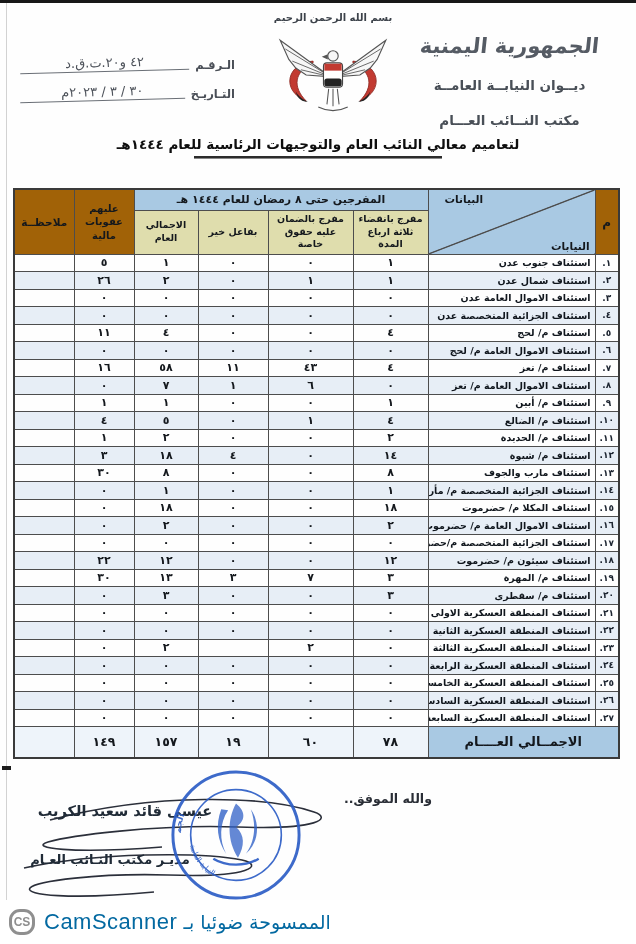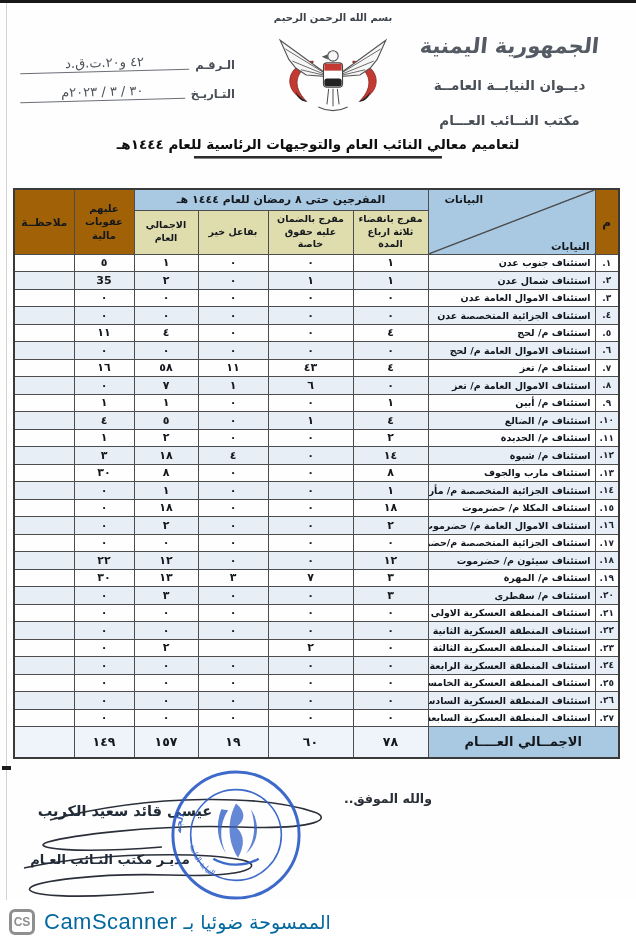--- a/index.html
+++ b/index.html
@@ -53,21 +53,21 @@
 
   
   .tawfiq { position:absolute; top:791px; left:344px; font-size:12.5px; font-weight:bold; color:#2a2e36; direction:rtl; }
   .sig-name { position:absolute; top:803px; left:16px; width:218px; text-align:center; font-size:14.5px; font-weight:bold; color:#202b37; white-space:nowrap; }
   .sig-title { position:absolute; top:852px; left:12px; width:196px; text-align:center; font-size:13px; font-weight:bold; color:#202b37; white-space:nowrap; }
   .sig-swirls { position:absolute; top:788px; left:6px; }
   .stamp { position:absolute; top:765px; left:167px; opacity:.92; }
 
   
   .cs-bar { position:absolute; bottom:0; left:0; width:100%; height:44px; background:#fff; display:flex; align-items:center; direction:ltr; padding-left:9px; gap:9px; }
-  .cs-logo { width:26px; height:26px; border:3px solid #8f8f8f; border-radius:6px; color:#8f8f8f; font-family:"Liberation Sans", sans-serif; font-weight:bold; font-size:12px; display:flex; align-items:center; justify-content:center; background:#fff; }
+  .cs-logo { width:26px; height:26px; border:3px solid #8f8f8f; border-radius:11px; color:#8f8f8f; font-family:"Liberation Sans", sans-serif; font-weight:bold; font-size:12px; display:flex; align-items:center; justify-content:center; background:#fff; }
   .cs-text { direction:rtl; color:#0369a1; }
   .cs-ar { font-size:19px; }
   .cs-en { font-family:"Liberation Sans", sans-serif; font-size:22px; letter-spacing:.5px; }
 </style>
 </head>
 <body>
 
 <div class="page">
 
   <div class="scan-topline"></div>
@@ -160,21 +160,21 @@
       <td>٥</td>
       <td></td>
     </tr>
           <tr>
       <td class="c-no">٢.</td>
       <td class="c-name">استئناف شمال عدن</td>
       <td>١</td>
       <td>١</td>
       <td>٠</td>
       <td>٢</td>
-      <td>35</td>
+      <td>٢٦</td>
       <td></td>
     </tr>
           <tr>
       <td class="c-no">٣.</td>
       <td class="c-name">استئناف الاموال العامة عدن</td>
       <td>٠</td>
       <td>٠</td>
       <td>٠</td>
       <td>٠</td>
       <td>٠</td>

